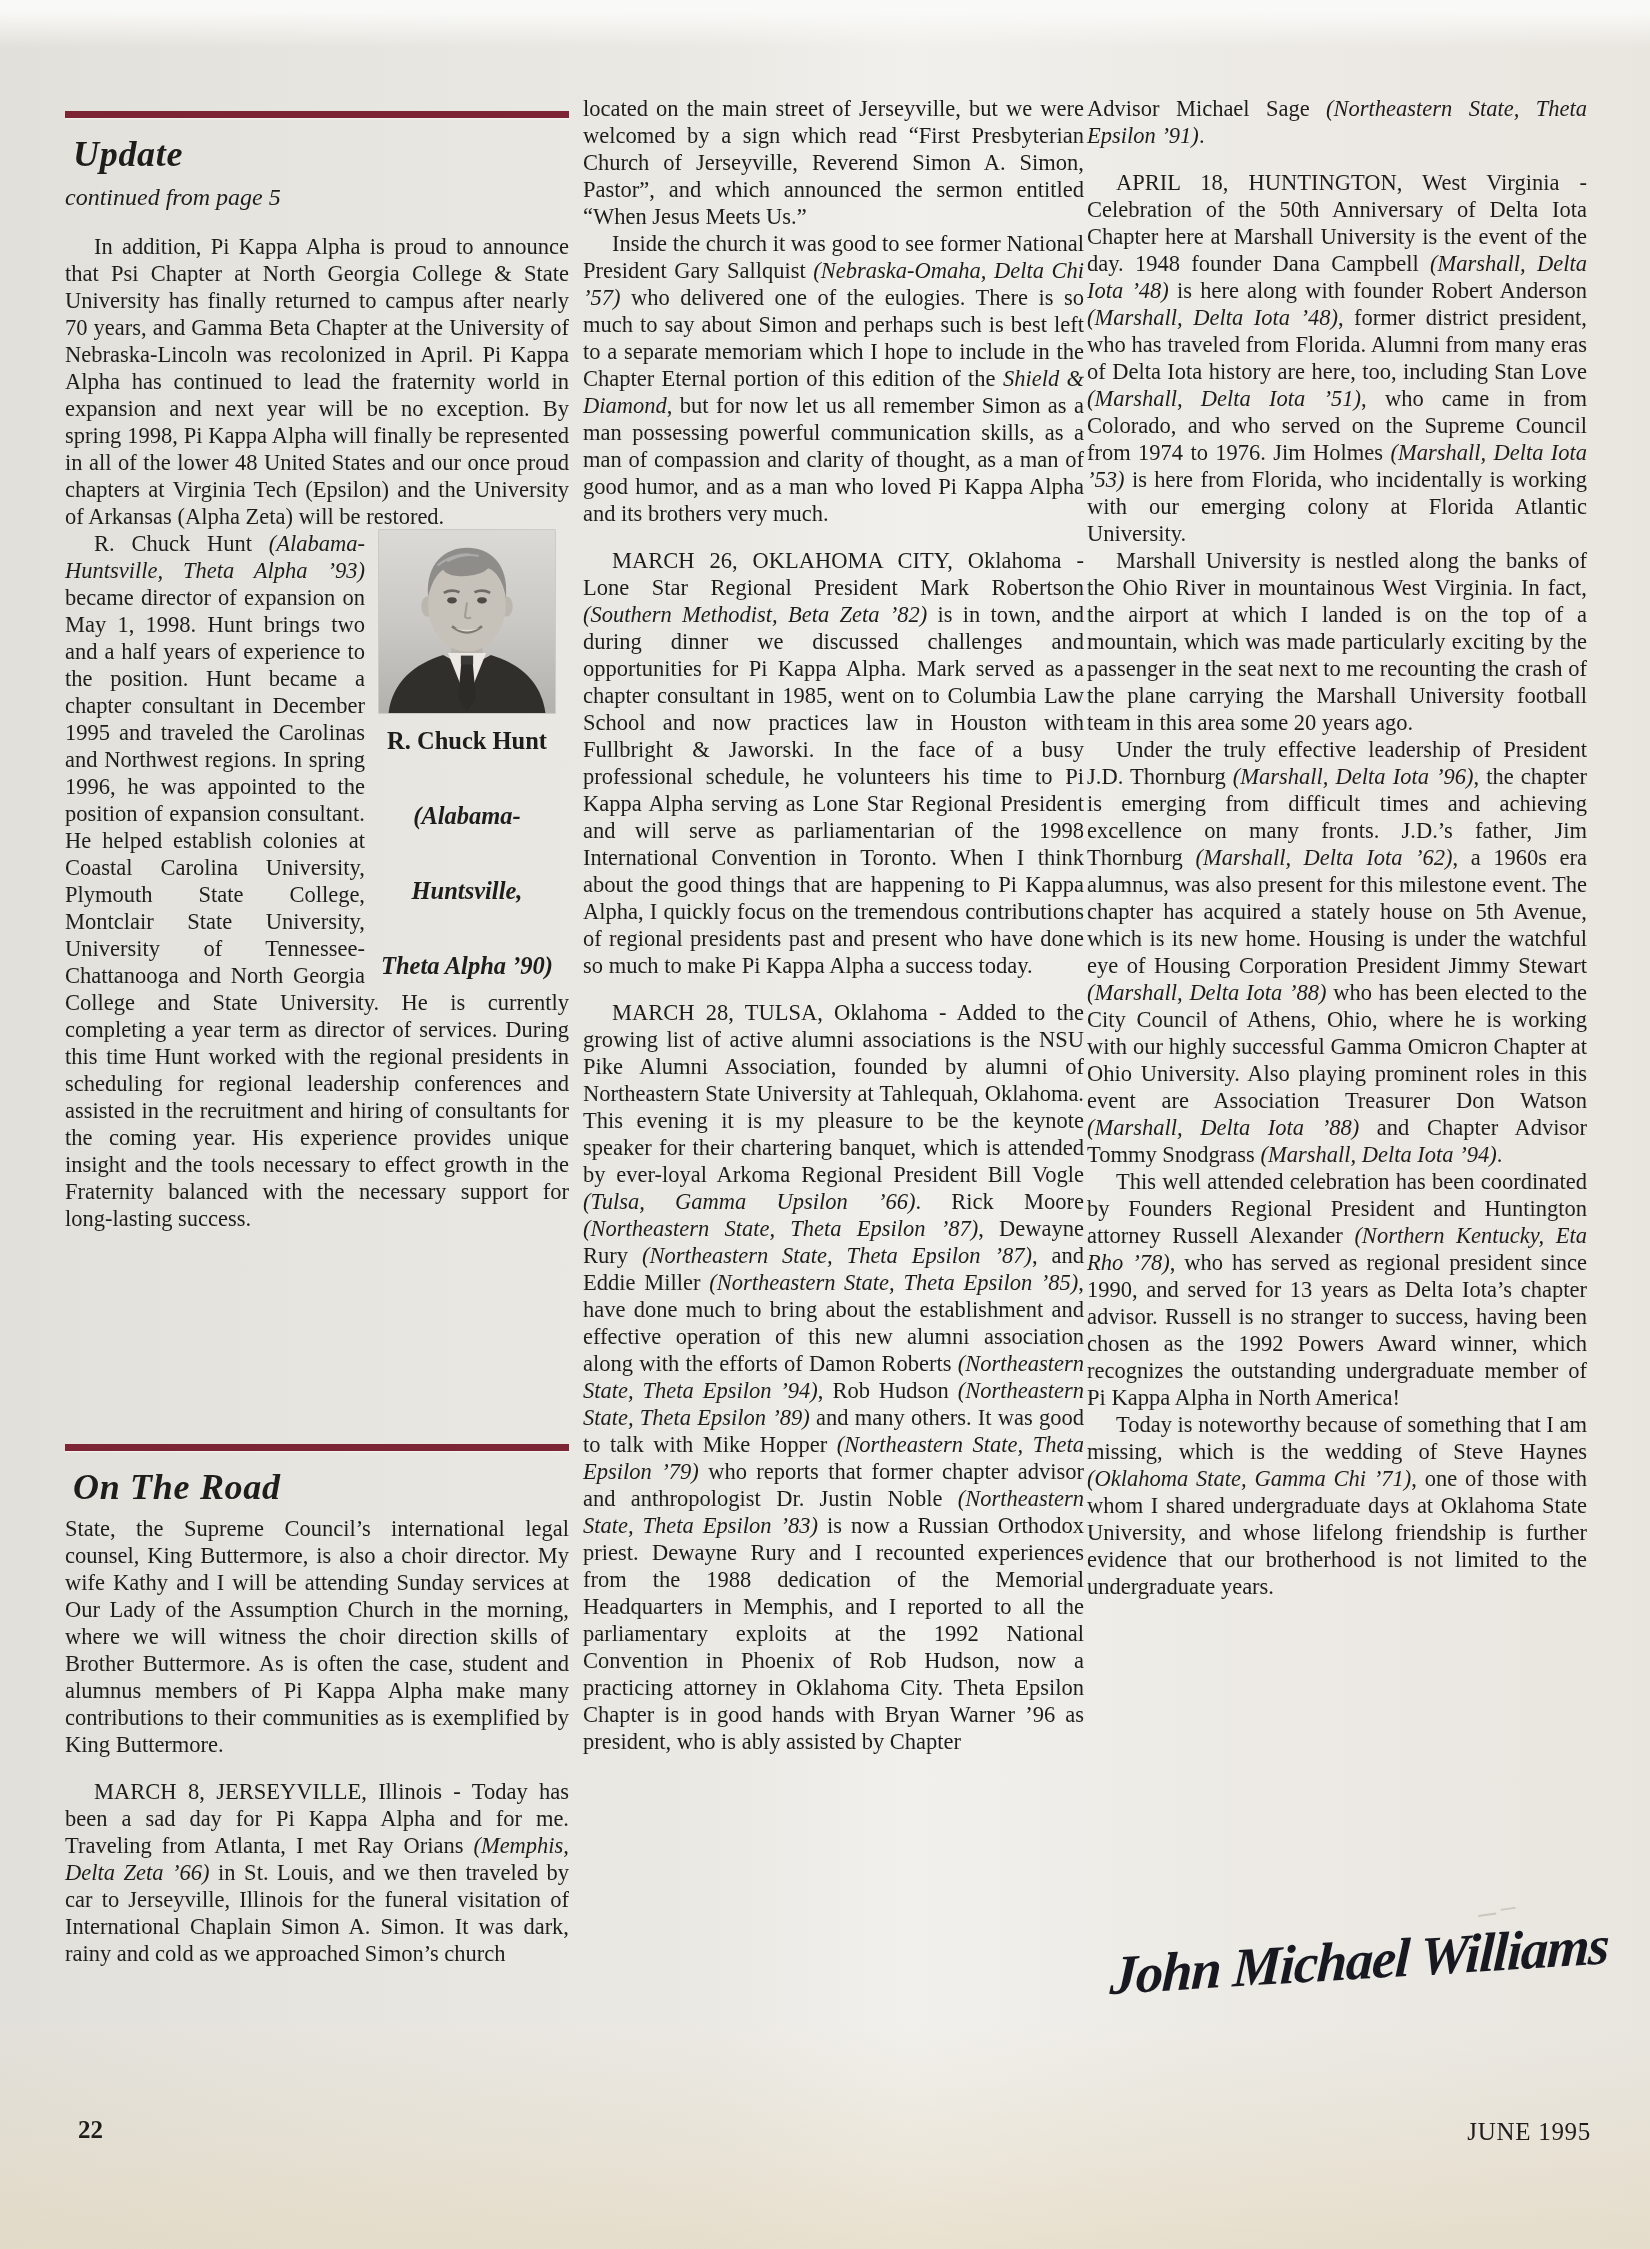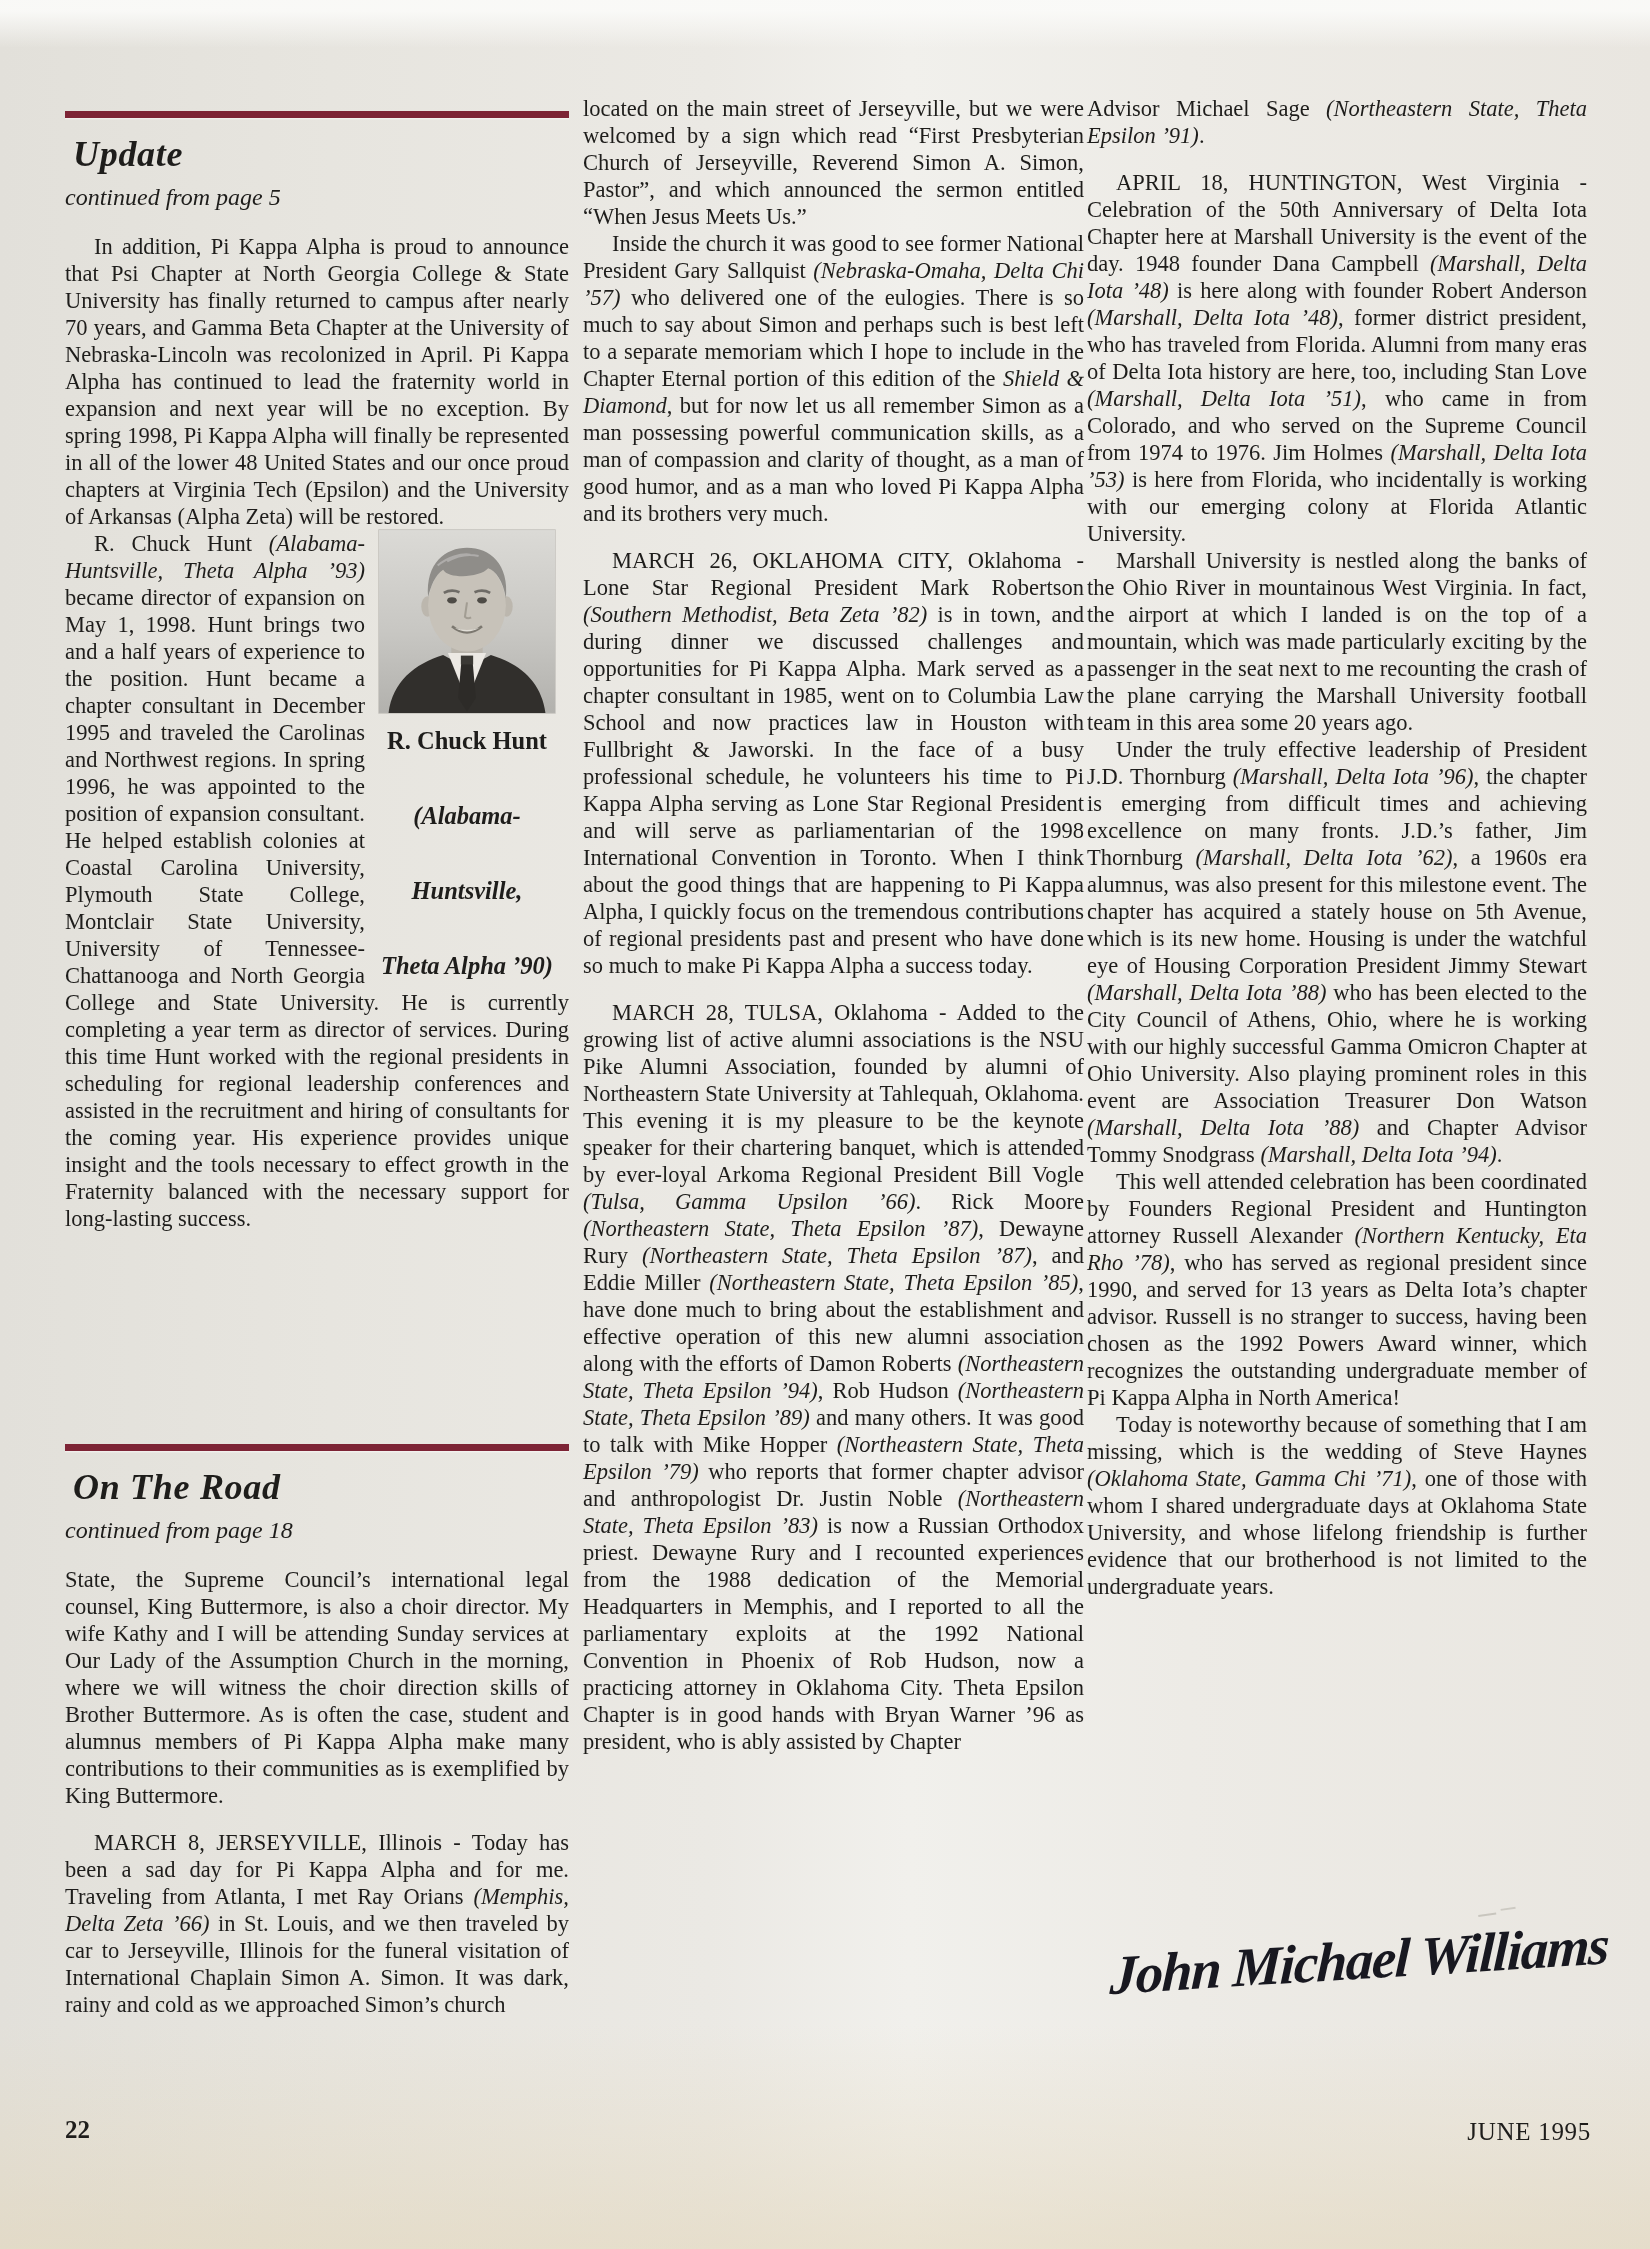--- a/index.html
+++ b/index.html
@@ -31,21 +31,21 @@
   .para.ind{text-indent:29px;}
   .para.gap{margin-top:20px;}
 
   .photo-float{float:right;width:204px;margin:12.3px 4.1px 12.3px 19px;}
   .photo-frame{width:176px;height:183px;margin:0 auto;background:#c6c5c1;box-shadow:0 0 0 0.7px rgba(120,118,112,.35);}
   .photo-frame svg{display:block;width:176px;height:183px;}
   .caption{text-align:center;margin-top:12.3px;font-weight:bold;text-indent:0;}
   .cap-name{font-size:24.5px;line-height:31px;}
   .cap-line{font-size:24.5px;line-height:31px;font-style:italic;margin-top:44px;}
 
-  .footer-left{position:absolute;left:65px;top:2116px;font-size:25px;font-weight:bold;}
+  .footer-left{position:absolute;left:78px;top:2116px;font-size:25px;font-weight:bold;}
   .footer-right{position:absolute;left:1390px;top:2118px;width:201px;text-align:right;font-size:25px;letter-spacing:0.7px;}
 
   .signature{
     position:absolute;left:1110px;top:1944px;width:477px;
     font-size:55px;font-style:italic;font-weight:bold;
     color:#181820;
     white-space:nowrap;
     transform:rotate(-3.5deg) skewX(-6deg);
     transform-origin:left center;
     letter-spacing:-1.4px;
@@ -118,21 +118,20 @@
       <p class="para ind gap">APRIL 18, HUNTINGTON, West Virginia - Celebration of the 50th Anniversary of Delta Iota Chapter here at Marshall University is the event of the day. 1948 founder Dana Campbell <i>(Marshall, Delta Iota ’48)</i> is here along with founder Robert Anderson <i>(Marshall, Delta Iota ’48)</i>, former district president, who has traveled from Florida. Alumni from many eras of Delta Iota history are here, too, including Stan Love <i>(Marshall, Delta Iota ’51)</i>, who came in from Colorado, and who served on the Supreme Council from 1974 to 1976. Jim Holmes <i>(Marshall, Delta Iota ’53)</i> is here from Florida, who incidentally is working with our emerging colony at Florida Atlantic University.</p>
       <p class="para ind">Marshall University is nestled along the banks of the Ohio River in mountainous West Virginia. In fact, the airport at which I landed is on the top of a mountain, which was made particularly exciting by the passenger in the seat next to me recounting the crash of the plane carrying the Marshall University football team in this area some 20 years ago.</p>
       <p class="para ind">Under the truly effective leadership of President J.D. Thornburg <i>(Marshall, Delta Iota ’96)</i>, the chapter is emerging from difficult times and achieving excellence on many fronts. J.D.’s father, Jim Thornburg <i>(Marshall, Delta Iota ’62)</i>, a 1960s era alumnus, was also present for this milestone event. The chapter has acquired a stately house on 5th Avenue, which is its new home. Housing is under the watchful eye of Housing Corporation President Jimmy Stewart <i>(Marshall, Delta Iota ’88)</i> who has been elected to the City Council of Athens, Ohio, where he is working with our highly successful Gamma Omicron Chapter at Ohio University. Also playing prominent roles in this event are Association Treasurer Don Watson <i>(Marshall, Delta Iota ’88)</i> and Chapter Advisor Tommy Snodgrass <i>(Marshall, Delta Iota ’94)</i>.</p>
       <p class="para ind">This well attended celebration has been coordinated by Founders Regional President and Huntington attorney Russell Alexander <i>(Northern Kentucky, Eta Rho ’78)</i>, who has served as regional president since 1990, and served for 13 years as Delta Iota’s chapter advisor. Russell is no stranger to success, having been chosen as the 1992 Powers Award winner, which recognizes the outstanding undergraduate member of Pi Kappa Alpha in North America!</p>
       <p class="para ind">Today is noteworthy because of something that I am missing, which is the wedding of Steve Haynes <i>(Oklahoma State, Gamma Chi ’71)</i>, one of those with whom I shared undergraduate days at Oklahoma State University, and whose lifelong friendship is further evidence that our brotherhood is not limited to the undergraduate years.</p>
     </section>
 
   <section class="col road-col">
     <div class="section-rule"></div>
     <h2 class="sec-title">On The Road</h2>
-    <div class="sec-sub">continued from page 18</div>
     <div class="body">
         <p class="para">State, the Supreme Council’s international legal counsel, King Buttermore, is also a choir director. My wife Kathy and I will be attending Sunday services at Our Lady of the Assumption Church in the morning, where we will witness the choir direction skills of Brother Buttermore. As is often the case, student and alumnus members of Pi Kappa Alpha make many contributions to their communities as is exemplified by King Buttermore.</p>
         <p class="para ind gap">MARCH 8, JERSEYVILLE, Illinois - Today has been a sad day for Pi Kappa Alpha and for me. Traveling from Atlanta, I met Ray Orians <i>(Memphis, Delta Zeta ’66)</i> in St. Louis, and we then traveled by car to Jerseyville, Illinois for the funeral visitation of International Chaplain Simon A. Simon. It was dark, rainy and cold as we approached Simon’s church</p>
       </div>
   </section>
 
   <div class="signature">John Michael Williams</div>
   <div class="stray-mark"></div>
 
   <div class="footer-left">22</div>

